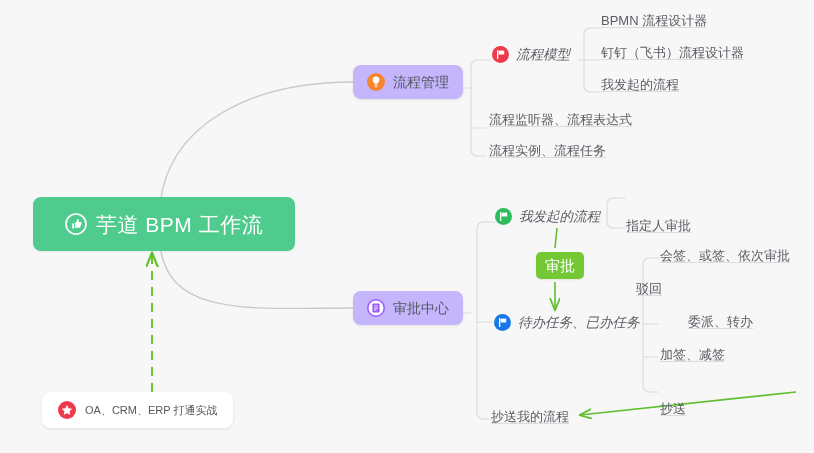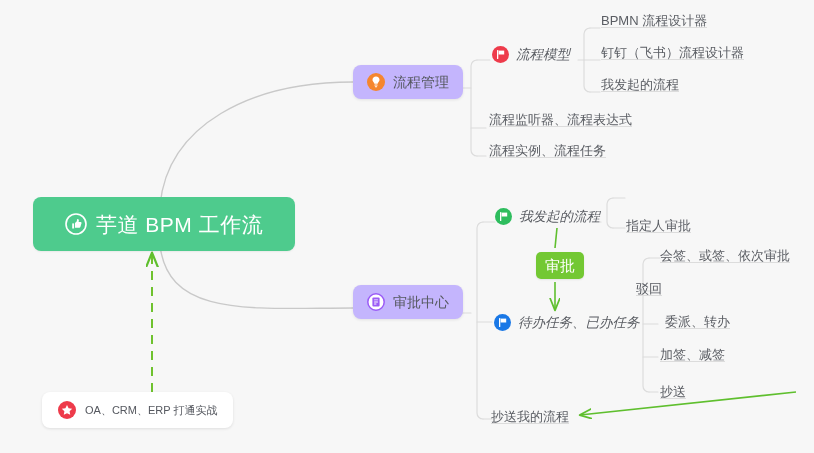--- a/index.html
+++ b/index.html
@@ -207,21 +207,21 @@
     <span class="topic-label">流程模型</span>
   </div>
 
   <div class="leaf" style="left:601px;top:14px;">BPMN 流程设计器</div>
   <div class="leaf" style="left:601px;top:46px;">钉钉（飞书）流程设计器</div>
   <div class="leaf" style="left:601px;top:78px;">我发起的流程</div>
 
   <div class="leaf" style="left:489px;top:113px;">流程监听器、流程表达式</div>
   <div class="leaf" style="left:489px;top:144px;">流程实例、流程任务</div>
 
-  <div class="branch-node" style="left:353px;top:285px;">
+  <div class="branch-node" style="left:353px;top:291px;">
     <span class="ico">
       <svg width="18" height="18" viewBox="0 0 18 18">
         <circle cx="9" cy="9" r="8.2" fill="#ffffff" stroke="#9B5CF6" stroke-width="1.5"></circle>
         <rect x="5.4" y="4.4" width="7.2" height="9.2" rx="1.1" fill="#9B5CF6"></rect>
         <rect x="6.9" y="6.4" width="4.2" height=".95" rx=".45" fill="#ffffff"></rect>
         <rect x="6.9" y="8.5" width="4.2" height=".95" rx=".45" fill="#ffffff"></rect>
         <rect x="6.9" y="10.6" width="2.7" height=".95" rx=".45" fill="#ffffff"></rect>
       </svg>
     </span>
     <span class="branch-label">审批中心</span>
@@ -246,23 +246,23 @@
         <circle cx="8.5" cy="8.5" r="8.5" fill="#1A78E6"></circle>
         <rect x="5" y="4" width="1.3" height="9" rx=".5" fill="#ffffff"></rect>
         <path d="M6.6 4.6 h5.6 v3.9 H6.6 z" fill="#ffffff"></path>
       </svg>
     </span>
     <span class="topic-label">待办任务、已办任务</span>
   </div>
 
   <div class="leaf" style="left:660px;top:249px;">会签、或签、依次审批</div>
   <div class="leaf" style="left:636px;top:282px;">驳回</div>
-  <div class="leaf" style="left:665px;top:315px;">委派、转办</div>
+  <div class="leaf" style="left:688px;top:315px;">委派、转办</div>
   <div class="leaf" style="left:660px;top:348px;">加签、减签</div>
-  <div class="leaf" style="left:660px;top:385px;">抄送</div>
+  <div class="leaf" style="left:660px;top:402px;">抄送</div>
 
   <div class="leaf" style="left:491px;top:410px;">抄送我的流程</div>
 
   <div class="tag-node" style="left:536px;top:252px;">审批</div>
 
   <div class="note-card" style="left:42px;top:392px;">
     <span class="ico">
       <svg width="18" height="18" viewBox="0 0 18 18">
         <circle cx="9" cy="9" r="9" fill="#EE3B4B"></circle>
         <path d="M9 3.9 l1.6 3.3 3.6 .5 -2.6 2.55 .62 3.6 -3.22 -1.7 -3.22 1.7 .62 -3.6

